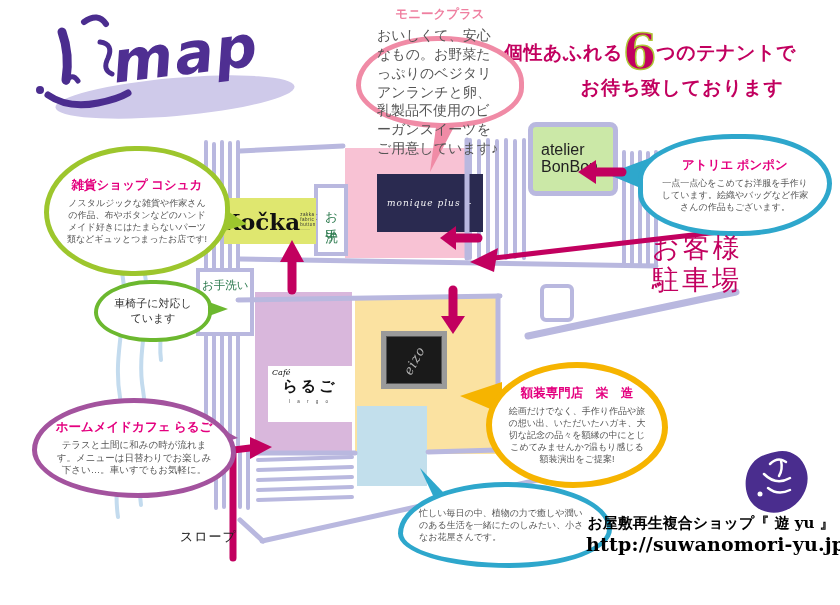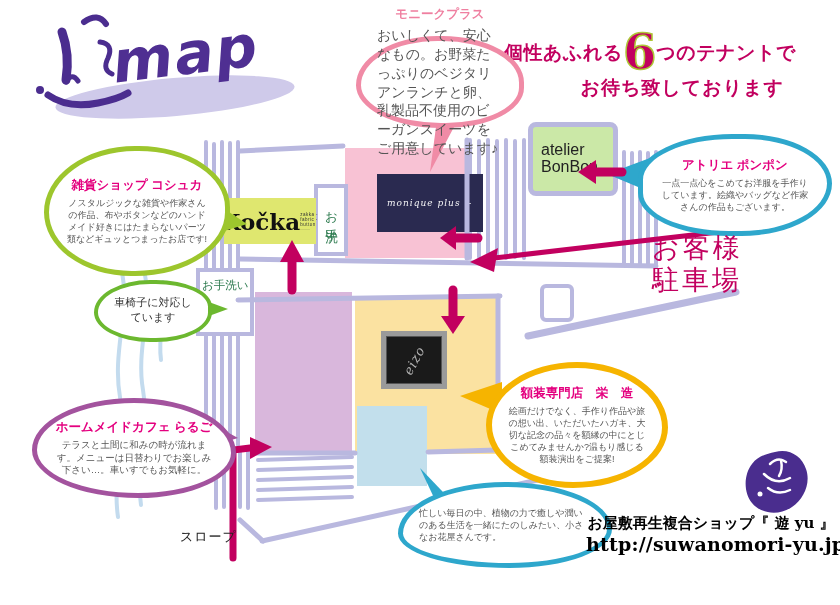--- a/index.html
+++ b/index.html
@@ -27,21 +27,21 @@
   .bub-monique{left:356px;top:36px;width:168px;height:92px;border:5px solid #f08ba6;
                border-radius:50% 50% 48% 52%/55% 52% 45% 48%;}
   .bub-monique .bt{color:#ef7fa0;}
   .bub-monique .bb{text-align:left;font-size:14px;}
   .bub-bonbon{left:638px;top:134px;width:194px;height:102px;border:5px solid #2ea7cc;
               border-radius:52% 48% 50% 50%/48% 52% 55% 45%;}
   .bub-koshuka{left:44px;top:146px;width:186px;height:130px;border:5px solid #9dc62d;
                border-radius:50% 50% 52% 48%/52% 48% 50% 50%;}
   .bub-wheel{left:94px;top:280px;width:118px;height:62px;border:4px solid #6cb82f;
              border-radius:50%/55% 45% 50% 50%;}
-  .bub-wheel .bb{font-size:11px;color:#333;font-family:Liberation Mono, monospace;}
+  .bub-wheel .bb{font-size:11px;color:#333;}
   .bub-largo{left:32px;top:398px;width:204px;height:100px;border:5px solid #a3539e;
              border-radius:50% 50% 48% 52%/52% 55% 45% 48%;}
   .bub-largo .bb{font-size:9.5px;}
   .bub-eizo{left:486px;top:362px;width:182px;height:126px;border:6px solid #f6b400;
             border-radius:50% 50% 52% 48%/50% 52% 48% 50%;}
   .bub-nid{left:398px;top:482px;width:214px;height:86px;border:5px solid #2ea7cc;
            border-radius:50% 50% 48% 52%/60% 55% 45% 40%;}
   .bub-nid .bb{text-align:left;}
 
   
@@ -131,20 +131,25 @@
   </div>
 
   <div class="abs blk blk-bonbon">
     <span class="bbl">atelier BonBon</span>
   </div>
 
   <div class="abs blk blk-navy">
     <span class="script">monique plus +</span>
   </div>
 
+  <div class="abs logo-largo">
+    <span class="cafe">Café</span>
+    <span class="lname">らるご</span>
+    <span class="lsub">l a r g o</span>
+  </div>
 
   <div class="abs logo-eizo">
     <span class="ez">eizo</span>
   </div>
 
   <svg width="840" height="605" viewBox="0 0 840 605">
     <g stroke="#b9b8df" fill="none" stroke-linecap="round" stroke-width="5">
       <path d="M240,151 L343,146"></path>
       <path d="M467,140 L467,258"></path>
       <path d="M240,259 L656,266"></path>

